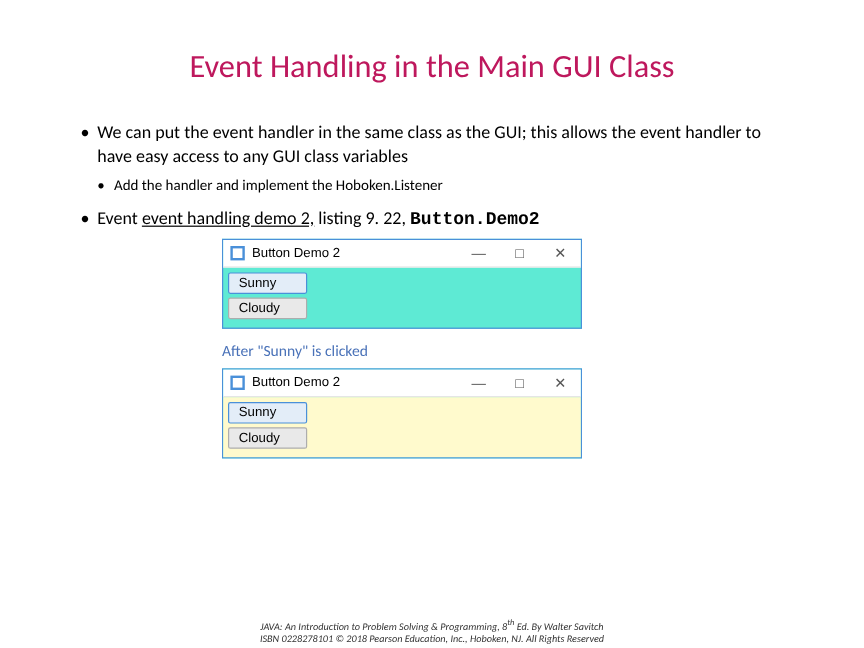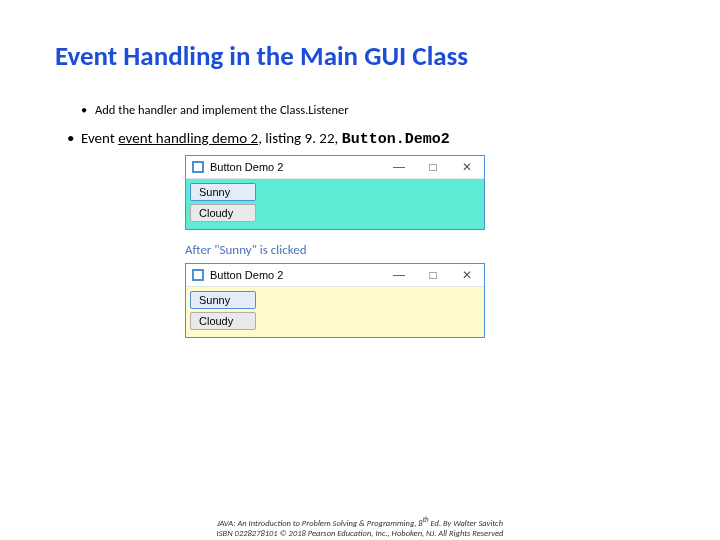--- a/index.html
+++ b/index.html
@@ -14,24 +14,25 @@
   }
   .slide {
     padding: 40px 55px 20px 55px;
     box-sizing: border-box;
     width: 100%;
     height: 100%;
     position: relative;
   }
   .title {
     font-size: 27px;
-    font-weight: 700;
-    color: #1d4ed8;
+    font-weight: 400;
+    color: #be185d;
     margin: 0 0 30px 0;
     line-height: 1.2;
+    text-align: center;
   }
   .bullets {
     margin: 0;
     padding: 0 0 0 12px;
   }
   .b1 {
     font-size: 15px;
     line-height: 1.3;
     margin-bottom: 6px;
     list-style: none;
@@ -141,21 +142,22 @@
   }
   .sup { font-size: 7px; vertical-align: super; }
 </style>
 </head>
 <body>
 
 <div class="slide">
   <h1 class="title">Event Handling in the Main GUI Class</h1>
 
   <ul class="bullets">
-    <li class="b2">Add the handler and implement the Class.Listener</li>
+    <li class="b1">We can put the event handler in the same class as the GUI; this allows the event handler to have easy access to any GUI class variables</li>
+    <li class="b2">Add the handler and implement the Hoboken.Listener</li>
     <li class="b1">
       <span>Event </span><span class="link">event handling demo 2,</span><span> listing 9. 22, </span><span class="codelabel">Button.Demo2</span>
     </li>
   </ul>
 
   <div class="windows">
 
     <div class="win">
       <div class="win-titlebar">
         <span class="win-icon"></span>

